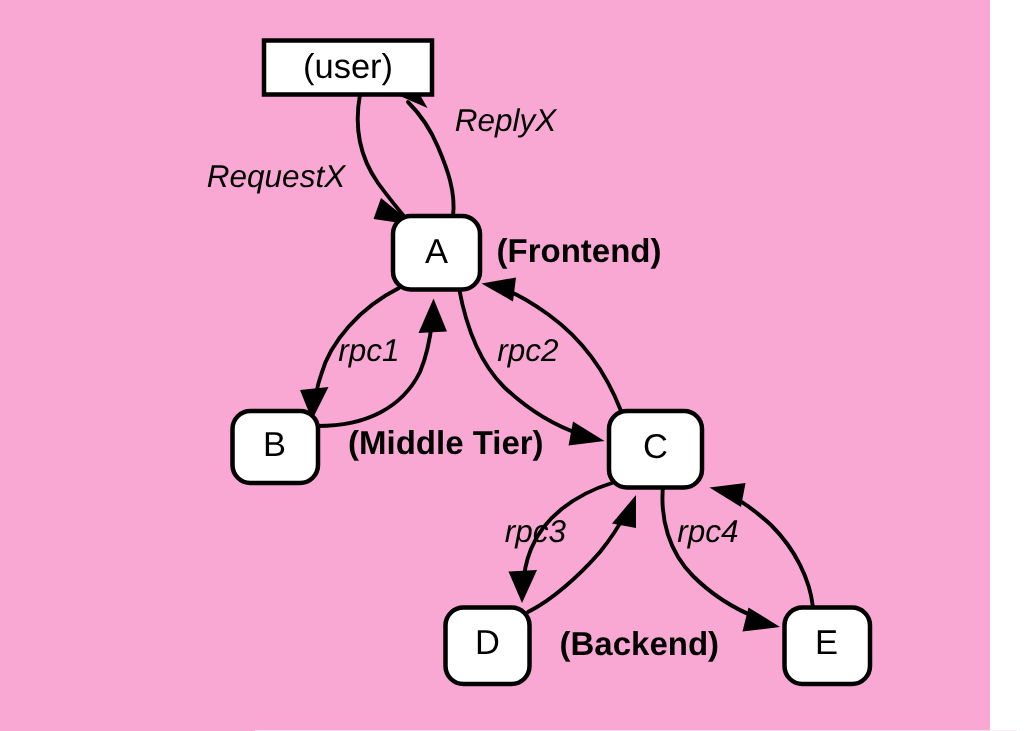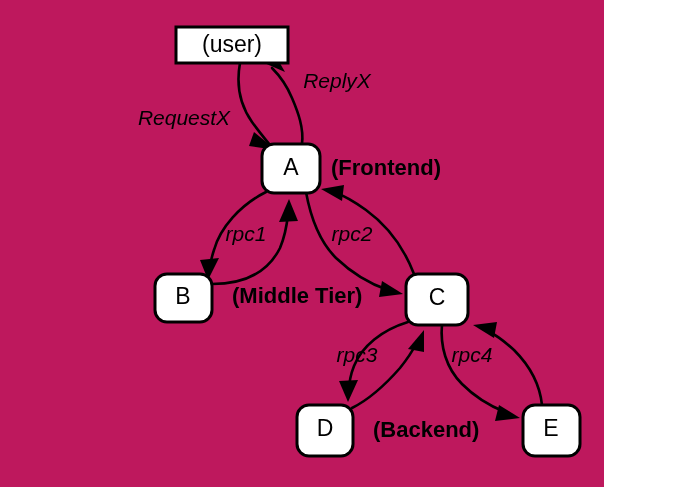--- a/index.html
+++ b/index.html
@@ -8,23 +8,23 @@
     background: #ffffff;
   }
   body {
     width: 688px;
     height: 487px;
     font-family: "Liberation Sans", sans-serif;
     overflow: hidden;
   }
   #diagram-root {
     position: relative;
-    width: 604px;
+    width: 660px;
     height: 487px;
-    background: #be185d;
+    background: #f9a8d4;
   }
   svg#diagram-svg {
     position: absolute;
     left: 0;
     top: 0;
     width: 688px;
     height: 487px;
   }
   .node-shape {
     fill: #ffffff;

